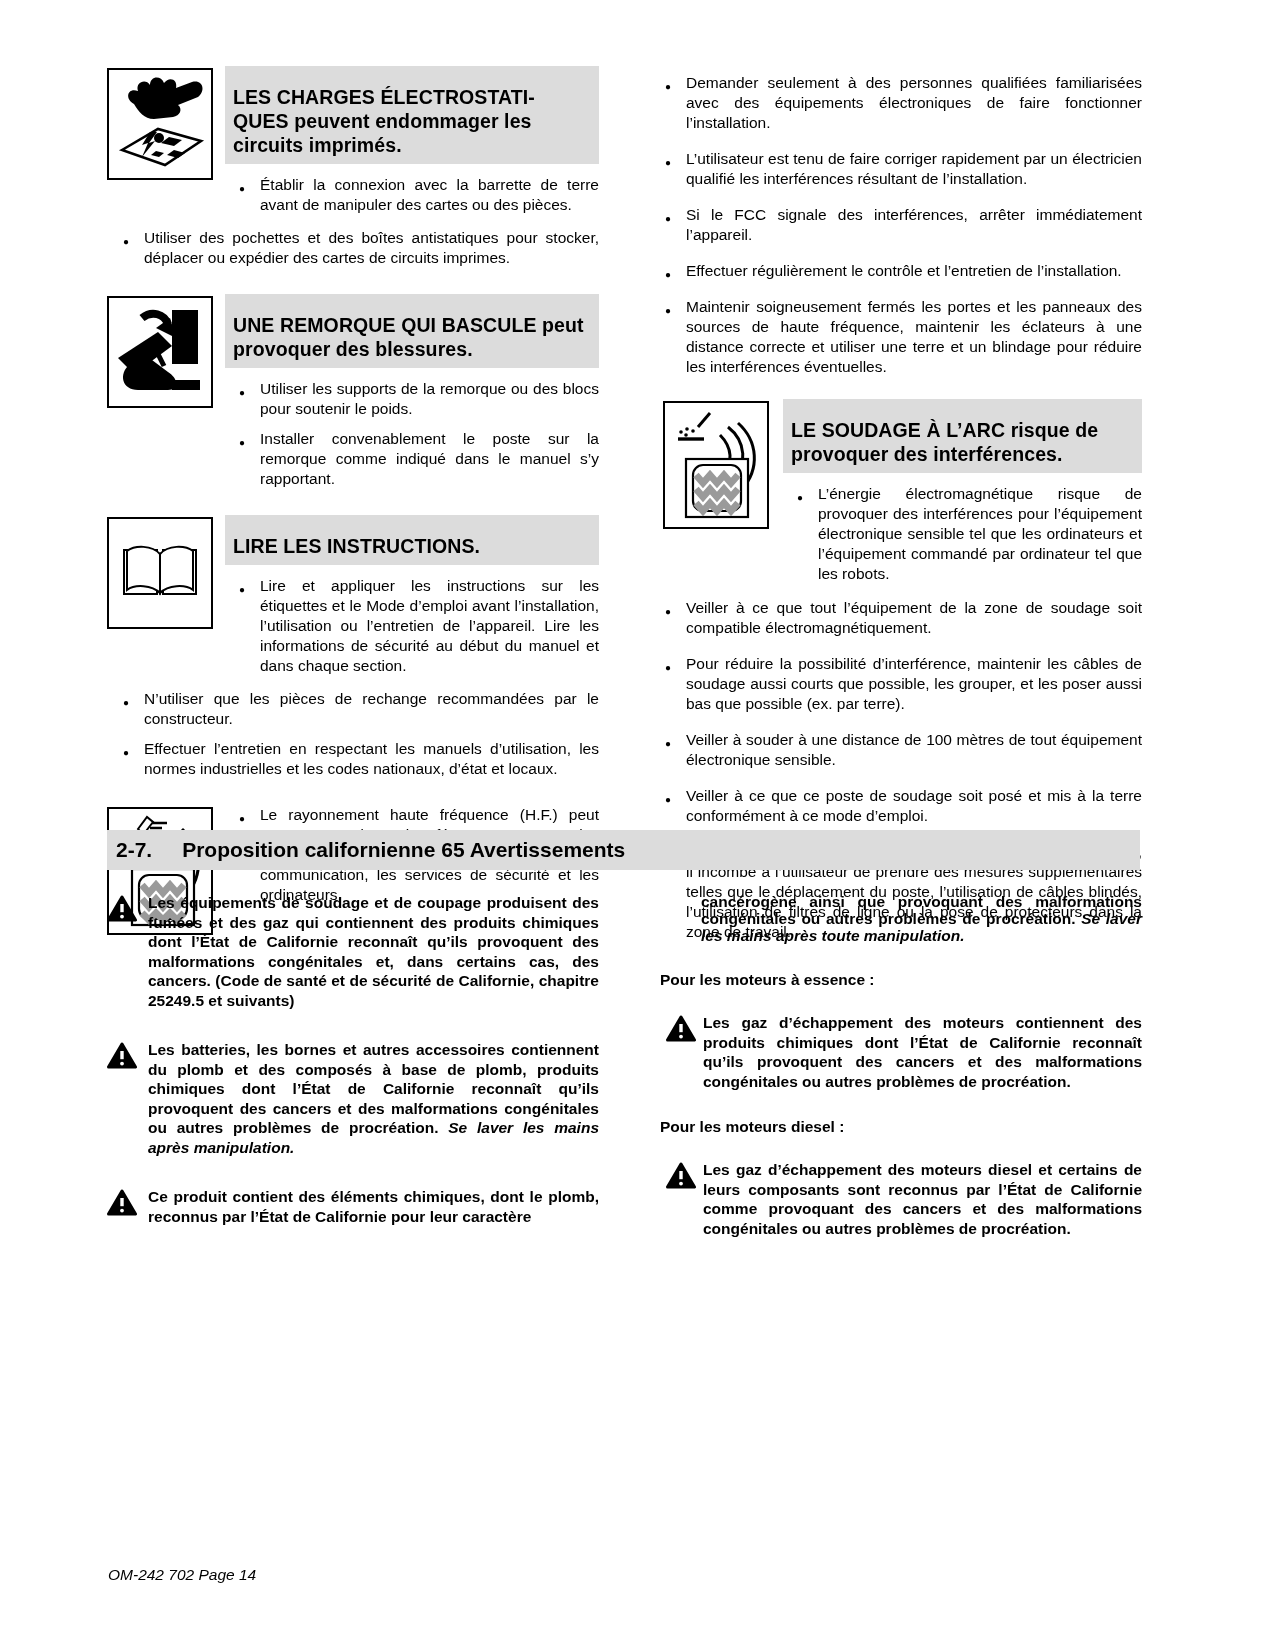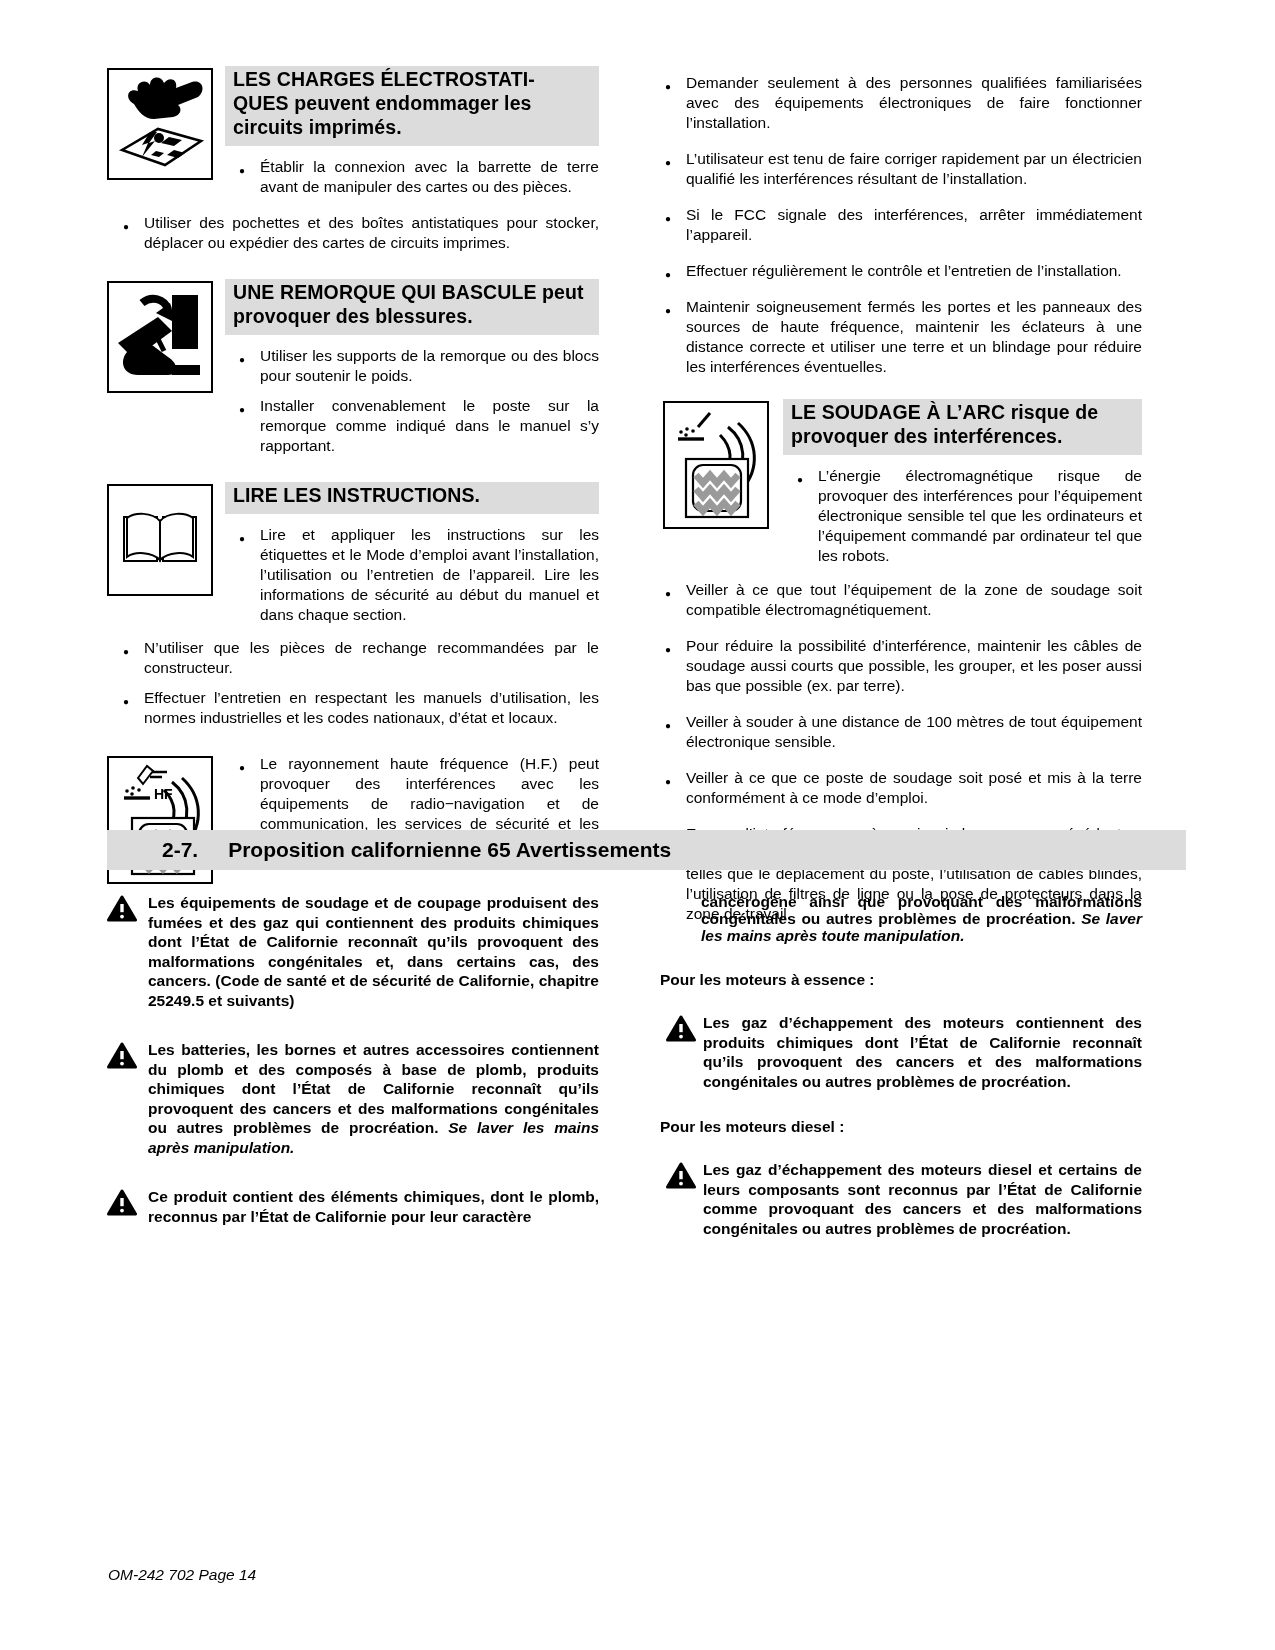--- a/index.html
+++ b/index.html
@@ -21,39 +21,39 @@
     position:absolute; left:0; top:2px; width:106px; height:112px;
     border:2.5px solid #000; background:#fff; box-sizing:border-box;
     display:flex; align-items:center; justify-content:center;
   }
   .icon-box.tall { height:128px; }
   .r-icon-left { left:8px; }
   .section-content { margin-left:118px; }
   .section-content.clear-tall { min-height:134px; }
   .section-title {
     background:#dcdcdc; font-weight:bold; font-size:19.5px; line-height:24px;
-    padding:1px 8px 7px 8px; white-space:pre-line; letter-spacing:.1px;
+    padding:19px 8px 7px 8px; white-space:pre-line; letter-spacing:.1px;
   }
   .bullets { list-style:none; margin:11px 0 0 0; padding:0; }
   .bullets li {
     position:relative; padding-left:23px; margin-bottom:10px;
     font-size:15.5px; line-height:20px; text-align:justify;
   }
   .bullets li::before { content:"●"; position:absolute; left:2px; top:3.5px; font-size:10px; }
   .indent-bullets { margin-left:12px; }
   .full-bullets { margin-left:14px; margin-top:13px; }
   .r-bullets li { margin-bottom:16px; }
   .r-full { margin-left:8px; }
   .arc-section { margin-top:22px; }
 
   
   .prop65-bar {
     position:absolute; left:107px; top:830px; width:1033px; height:40px;
     background:#dcdcdc; display:flex; align-items:center;
-    font-weight:bold; font-size:21px;padding-left:46px;
+    font-weight:bold; font-size:21px;
   }
   .prop65-num { margin-left:9px; }
   .prop65-title { margin-left:30px; }
 
   
   .warn {
     position:relative; padding-left:41px; margin-bottom:30px;
     font-weight:bold; font-size:15.5px; line-height:19.5px; text-align:justify;
   }
   .warn-tri { position:absolute; left:0; top:2px; }

